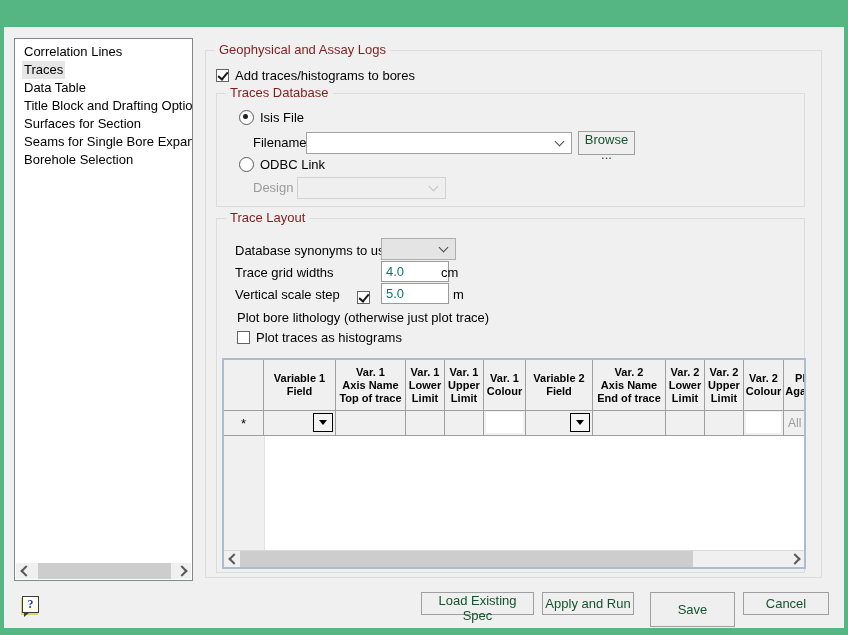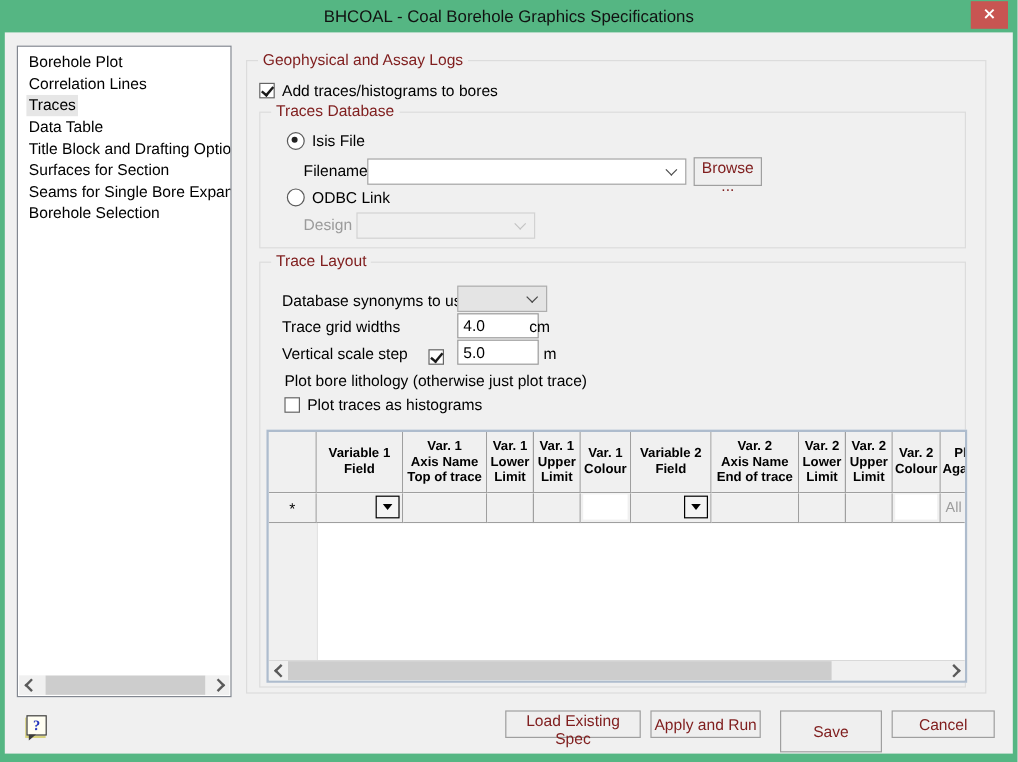--- a/index.html
+++ b/index.html
@@ -41,24 +41,24 @@
   .radio.on .radio-dot{display:block;}
   .ctl-label{font-size:13px;color:#000;white-space:nowrap;}
   .ctl-label.dim{color:#9b9b9b;}
 
   
   .combo{position:absolute;background:#fff;border:1px solid #a2a2a2;box-sizing:border-box;font-size:13px;line-height:20px;padding-left:4px;color:#000;cursor:pointer;}
   .combo .chev{position:absolute;right:8px;top:50%;width:6px;height:6px;margin-top:-5px;border-right:1.6px solid #4a4a4a;border-bottom:1.6px solid #4a4a4a;transform:rotate(45deg);}
   .combo.gray{background:#e4e4e4;border-color:#aeaeae;}
   .combo.disabled{background:#efefef;border-color:#d2d2d2;color:#aaa;}
   .combo.disabled .chev{border-color:#c3c3c3;}
-  .txt{position:absolute;background:#fff;border:1px solid #9a9a9a;box-sizing:border-box;font-size:13px;padding:0 0 0 4px;font-family:"Liberation Sans","DejaVu Sans",sans-serif;color:#000000;}
+  .txt{position:absolute;background:#fff;border:1px solid #9a9a9a;box-sizing:border-box;font-size:13px;padding:0 0 0 4px;font-family:"Liberation Sans","DejaVu Sans",sans-serif;color:#0f766e;}
   .unit{position:absolute;font-size:13px;color:#000;}
   .field-label{position:absolute;font-size:13px;color:#000;white-space:nowrap;}
-  .btn{position:absolute;background:#efefef;border:1px solid #9f9f9f;box-sizing:border-box;font-size:13px;color:#7f1d1d;font-family:"Liberation Sans","DejaVu Sans",sans-serif;cursor:pointer;padding:0;}
+  .btn{position:absolute;background:#efefef;border:1px solid #9f9f9f;box-sizing:border-box;font-size:13px;color:#14532d;font-family:"Liberation Sans","DejaVu Sans",sans-serif;cursor:pointer;padding:0;}
 
   
   .grid{position:absolute;left:5px;top:139px;width:584px;height:211px;border:2px solid #aebccd;box-sizing:border-box;background:#fff;overflow:hidden;display:flex;flex-direction:column;}
   .grid-clip{overflow:hidden;width:580px;}
   .grid-row{display:flex;width:682px;}
   .th,.td{flex:none;box-sizing:border-box;border-right:1px solid #9f9f9f;border-bottom:1px solid #9f9f9f;background:#f0f0f0;}
   .th{height:51px;display:flex;align-items:center;justify-content:center;text-align:center;font-size:11px;line-height:13px;font-weight:bold;color:#000;white-space:pre-line;cursor:default;}
   .td{height:25px;position:relative;font-size:12px;}
   .cw0{width:40px}.cw1{width:72px}.cw2{width:70px}.cw3{width:39px}.cw4{width:39px}.cw5{width:42px}
   .cw6{width:67px}.cw7{width:73px}.cw8{width:39px}.cw9{width:39px}.cw10{width:40px}.cw11{width:44px}
@@ -73,36 +73,25 @@
   
   .help{position:absolute;left:18px;top:569px;width:15px;height:15px;background:#fffef2;border:1px solid #3c3c3c;box-shadow:-1px 2px 0 #d8d27c;display:flex;align-items:center;justify-content:center;cursor:pointer;}
   .help-q{font-family:"Liberation Serif","DejaVu Serif",serif;font-weight:bold;font-size:12px;color:#2233bb;line-height:13px;}
   .help-tail{position:absolute;left:1px;bottom:-5px;width:0;height:0;border-top:5px solid #3c3c3c;border-right:6px solid transparent;}
 </style>
 </head>
 <body>
 
 <div class="window">
 
-  <div class="titlebar">
-    <div class="title">BHCOAL - Coal Borehole Graphics Specifications</div>
-    <div class="close-btn">
-      <span>
-        <svg width="11" height="11" viewBox="0 0 11 11">
-            <path d="M2 2 L9 9 M9 2 L2 9" stroke="#ffffff" stroke-width="1.6"></path>
-          </svg>
-      </span>
-    </div>
-  </div>
 
   <div class="body">
 
     <div class="listbox">
       <div class="list-items">
-        <div class="sidebar-item"><span class="lbl">Borehole Plot</span></div>
         <div class="sidebar-item"><span class="lbl">Correlation Lines</span></div>
         <div class="sidebar-item on"><span class="lbl">Traces</span></div>
         <div class="sidebar-item"><span class="lbl">Data Table</span></div>
         <div class="sidebar-item"><span class="lbl">Title Block and Drafting Options</span></div>
         <div class="sidebar-item"><span class="lbl">Surfaces for Section</span></div>
         <div class="sidebar-item"><span class="lbl">Seams for Single Bore Expansion</span></div>
         <div class="sidebar-item"><span class="lbl">Borehole Selection</span></div>
       </div>
       <div class="hscroll list-hscroll">
         <div class="sb-btn">

